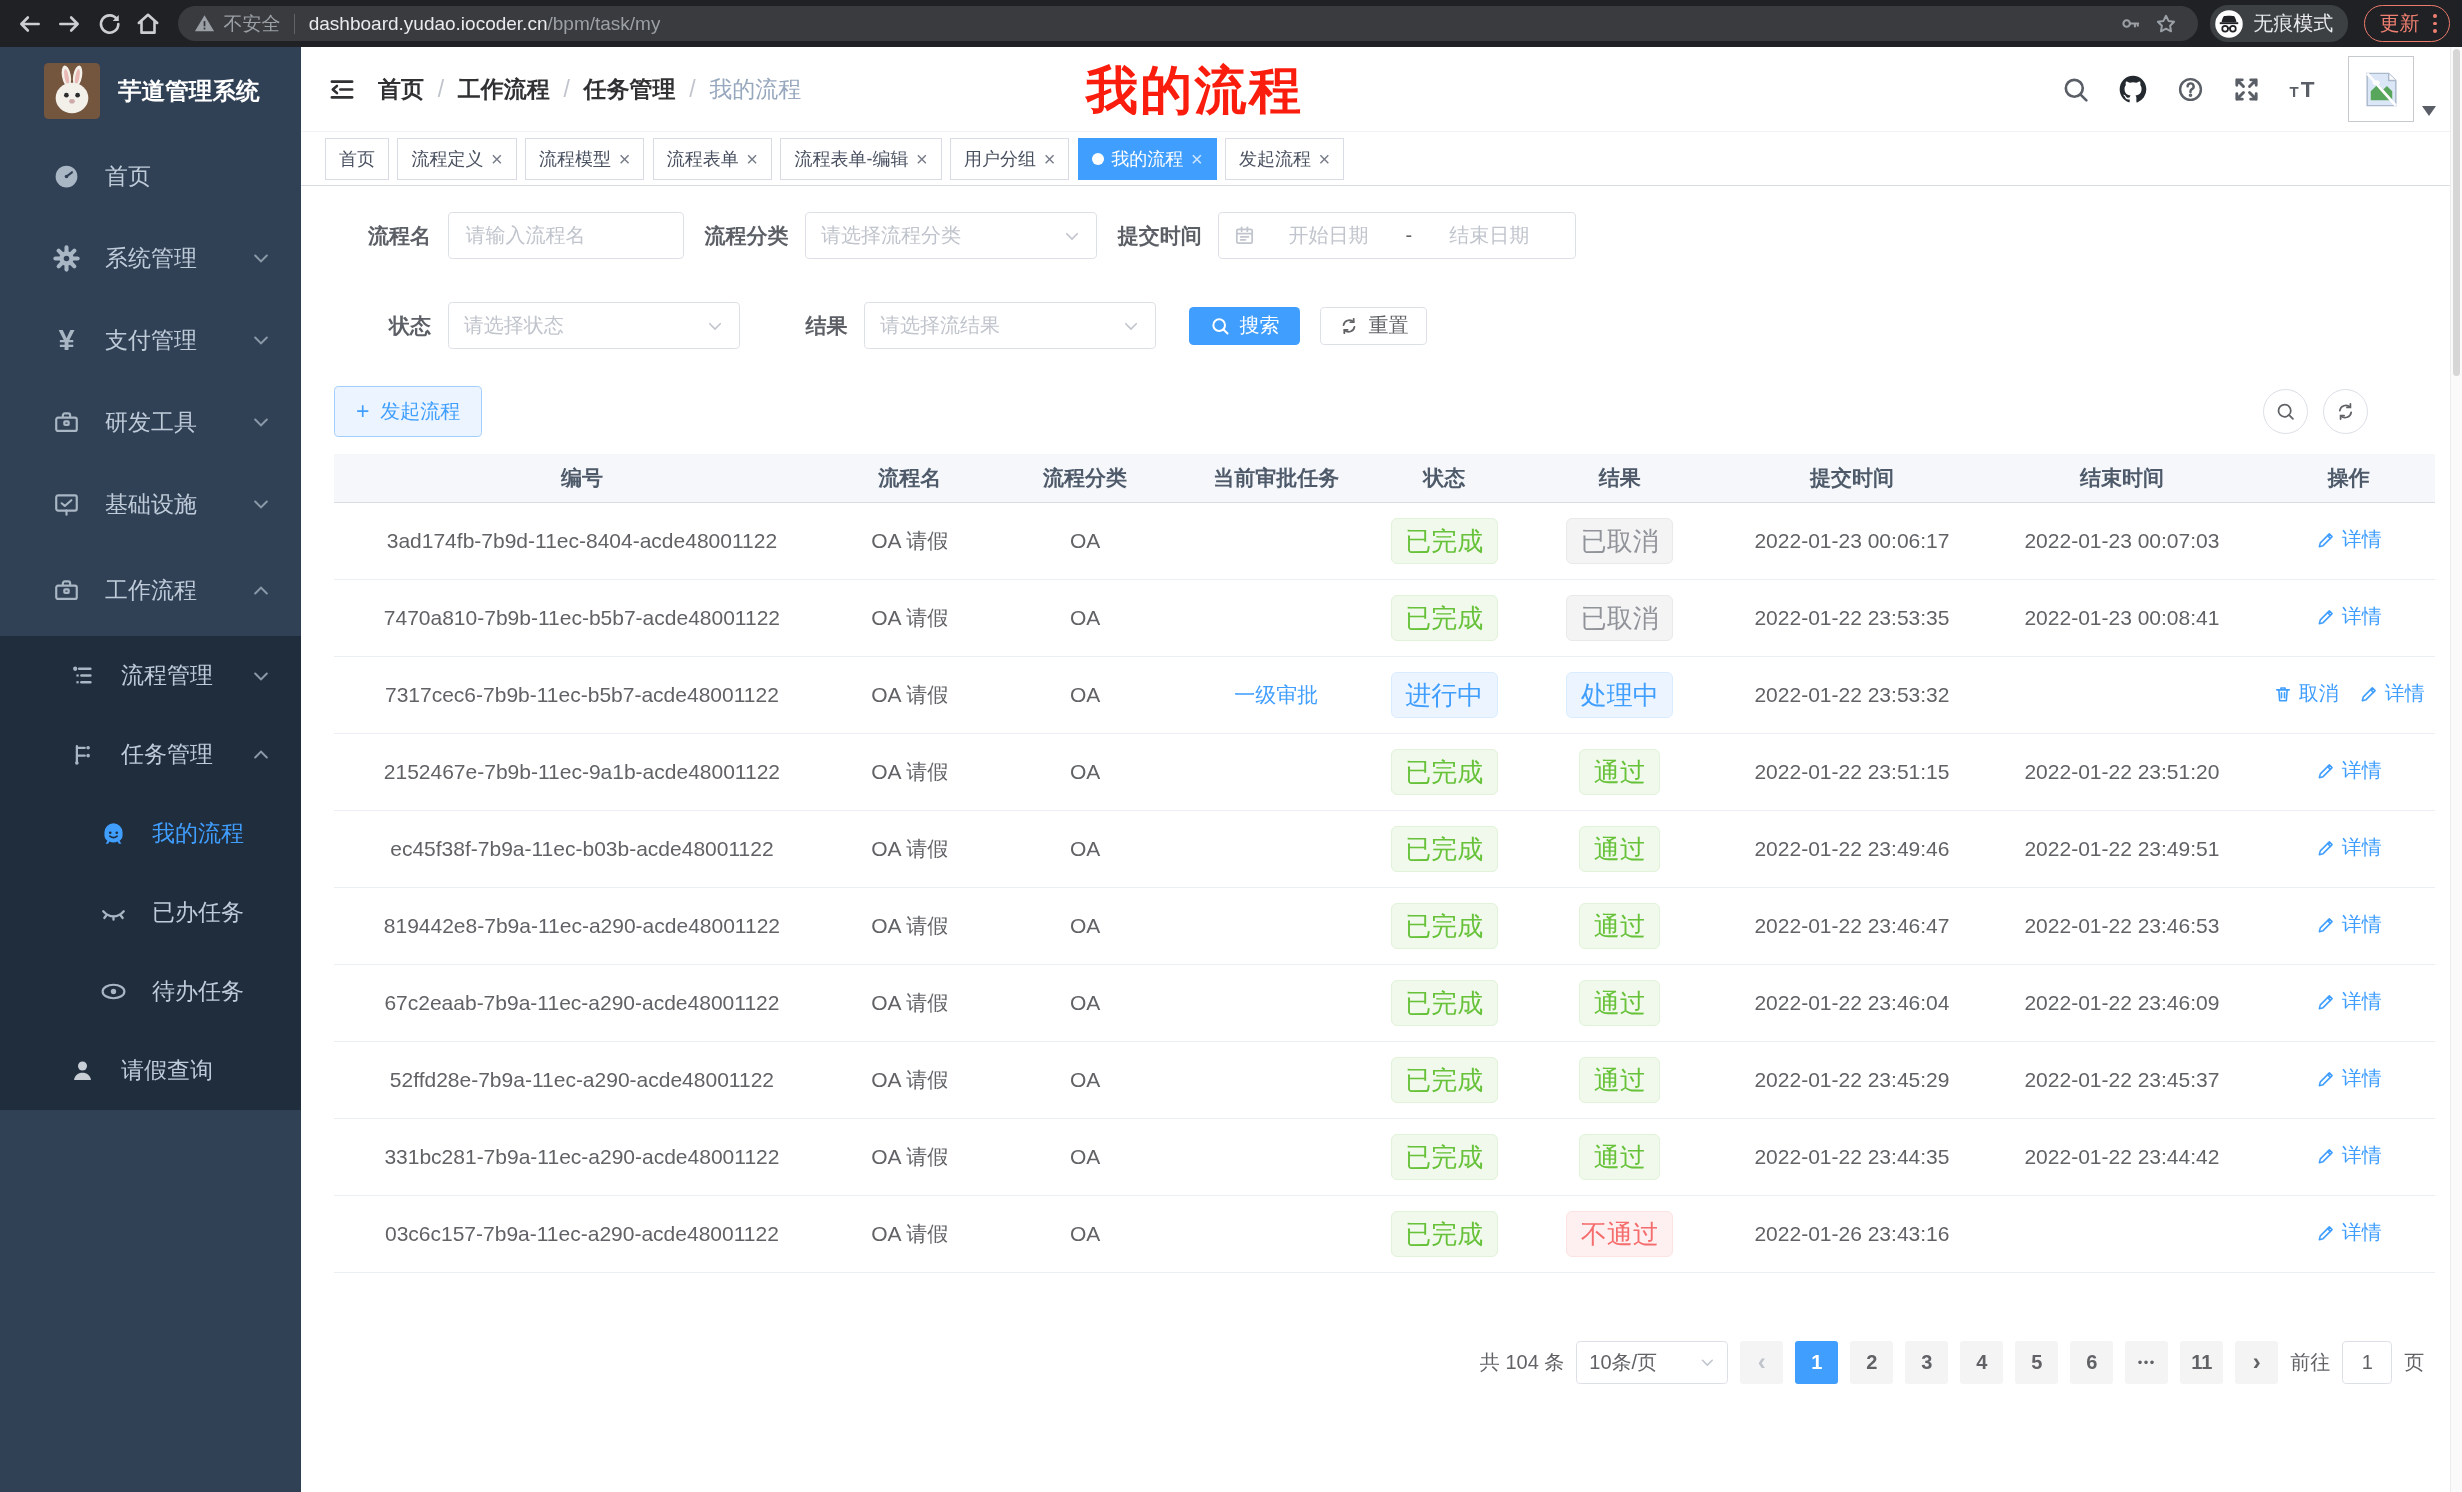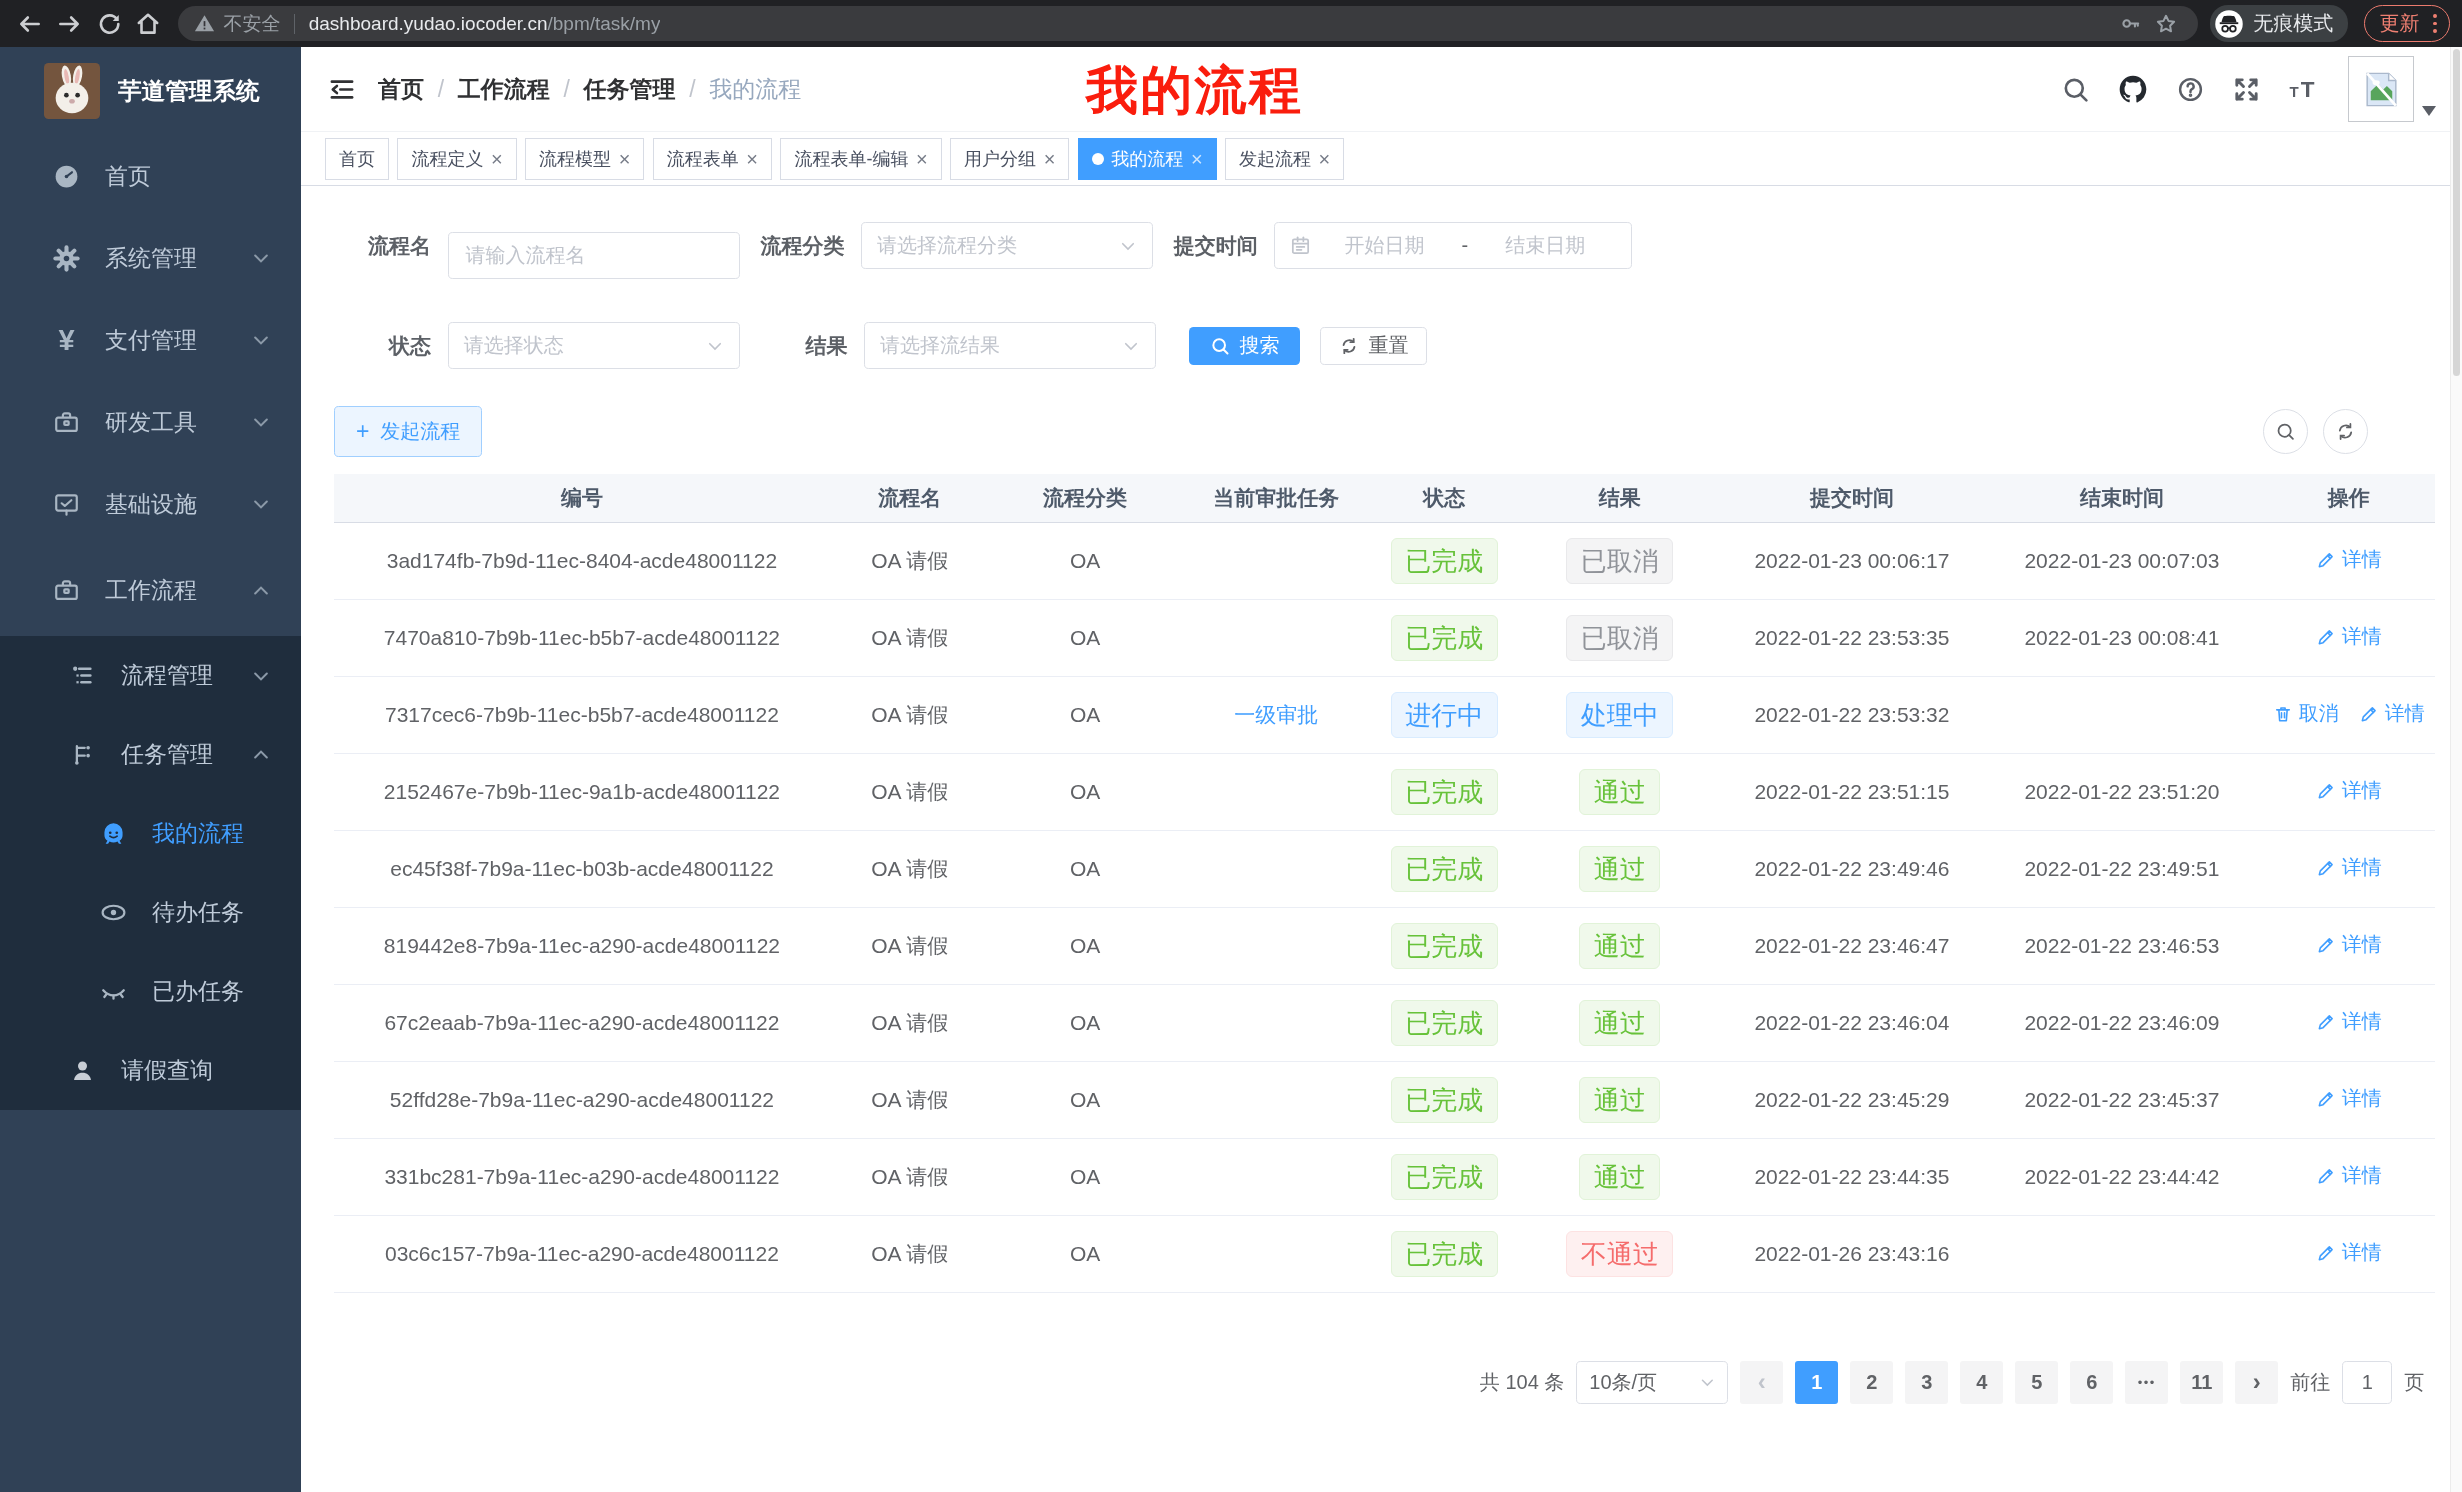--- a/index.html
+++ b/index.html
@@ -56,21 +56,21 @@
   .tag.active .dot{display:block;}
   .tag .x{font-size:20px;line-height:1;opacity:.75;}
   .tag .x::before{content:"\00d7";}
   
   .content{padding:26px 27px 0 33px;}
   .frow{display:flex;align-items:center;margin-bottom:43px;}
   .frow.r2{margin-bottom:37px;}
   .fitem{display:flex;align-items:center;margin-right:16.7px;}
   .flabel{font-size:21px;font-weight:700;color:#5c6066;text-align:right;margin-right:16.7px;white-space:nowrap;}
   .lw1{width:97px;}.lw2{width:91px;}.lw3{width:88px;}.lw4{width:88px;}
-  .finput{width:292px;height:47px;border:0.8px solid #dcdfe6;border-radius:4.6px;padding:0 16.7px;font-size:20px;color:#a16207;box-sizing:border-box;outline:none;font-family:inherit;margin-top:20px;}
+  .finput{width:236px;height:47px;border:0.8px solid #dcdfe6;border-radius:4.6px;padding:0 16.7px;font-size:20px;color:#a16207;box-sizing:border-box;outline:none;font-family:inherit;}
   .finput::placeholder{color:#c0c4cc;}
   .fselect{width:292px;height:47px;border:0.8px solid #dcdfe6;border-radius:4.6px;display:flex;align-items:center;justify-content:space-between;padding:0 15px;box-sizing:border-box;background:#fff;cursor:pointer;}
   .fselect .ph{font-size:20px;color:#c0c4cc;}
   .daterange{width:358px;height:47px;border:0.8px solid #dcdfe6;border-radius:4.6px;display:flex;align-items:center;padding:0 13.7px;box-sizing:border-box;color:#c0c4cc;}
   .daterange .ph{font-size:20px;color:#c0c4cc;flex:1;text-align:center;white-space:nowrap;}
   .daterange .dash{font-size:20px;color:#606266;padding:0 4.6px;}
   .btn{height:38px;border-radius:4.6px;display:inline-flex;align-items:center;gap:9px;font-size:20px;cursor:pointer;border:0.8px solid transparent;box-sizing:border-box;white-space:nowrap;}
   .btn-search{background:#409eff;color:#fff;padding:0 20px;margin-left:16.7px;}
   .btn-reset{background:#fff;border-color:#dcdfe6;color:#606266;padding:0 18px;margin-left:20px;}
   .toolbar{display:flex;align-items:center;margin-bottom:16.7px;}
@@ -332,35 +332,35 @@
                   <path d="M4.5 11a7.5 7.5 0 0 1 15 0v2.5c0 2-1 3.5-2.5 4.5l1.5 2.5h-2l-1.2-1.8a8 8 0 0 1-6.6 0L7.5 20.5h-2L7 18c-1.5-1-2.5-2.5-2.5-4.5z" fill="currentColor"></path>
                   <circle cx="9.3" cy="11.4" r="1.1" fill="#1f2d3d"></circle>
                   <circle cx="14.7" cy="11.4" r="1.1" fill="#1f2d3d"></circle>
                   <path d="M9 14.2c1.8 1.4 4.2 1.4 6 0" stroke="#1f2d3d" stroke-width="1.4" fill="none" stroke-linecap="round"></path>
                 </svg>
               </span>
             <span class="lbl">我的流程</span>
           </div>
           <div class="mi sub2">
             <span class="ic">
+                <svg width="29" height="29" viewBox="0 0 24 24" fill="none" stroke="currentColor" stroke-width="1.9" stroke-linecap="round">
+                  <path d="M3.5 11c2.4 2.8 5.3 4.2 8.5 4.2s6.1-1.4 8.5-4.2"></path>
+                  <path d="M6 14.5l-1.6 2M12 15.5v2.4M18 14.5l1.6 2"></path>
+                </svg>
+              </span>
+            <span class="lbl">已办任务</span>
+          </div>
+          <div class="mi sub2">
+            <span class="ic">
                 <svg width="29" height="29" viewBox="0 0 24 24" fill="none" stroke="currentColor" stroke-width="1.8">
                   <ellipse cx="12" cy="12" rx="9" ry="5.6"></ellipse>
                   <circle cx="12" cy="12" r="2.2" fill="currentColor" stroke="none"></circle>
                 </svg>
               </span>
             <span class="lbl">待办任务</span>
-          </div>
-          <div class="mi sub2">
-            <span class="ic">
-                <svg width="29" height="29" viewBox="0 0 24 24" fill="none" stroke="currentColor" stroke-width="1.9" stroke-linecap="round">
-                  <path d="M3.5 11c2.4 2.8 5.3 4.2 8.5 4.2s6.1-1.4 8.5-4.2"></path>
-                  <path d="M6 14.5l-1.6 2M12 15.5v2.4M18 14.5l1.6 2"></path>
-                </svg>
-              </span>
-            <span class="lbl">已办任务</span>
           </div>
           <div class="mi sub1">
             <span class="ic">
                 <svg width="27" height="27" viewBox="0 0 24 24">
                   <circle cx="12" cy="8" r="4" fill="#c8ced6"></circle>
                   <path d="M4.5 20.5c.5-4 3.6-6.4 7.5-6.4s7 2.4 7.5 6.4z" fill="#c8ced6"></path>
                 </svg>
               </span>
             <span class="lbl">请假查询</span>
           </div>

